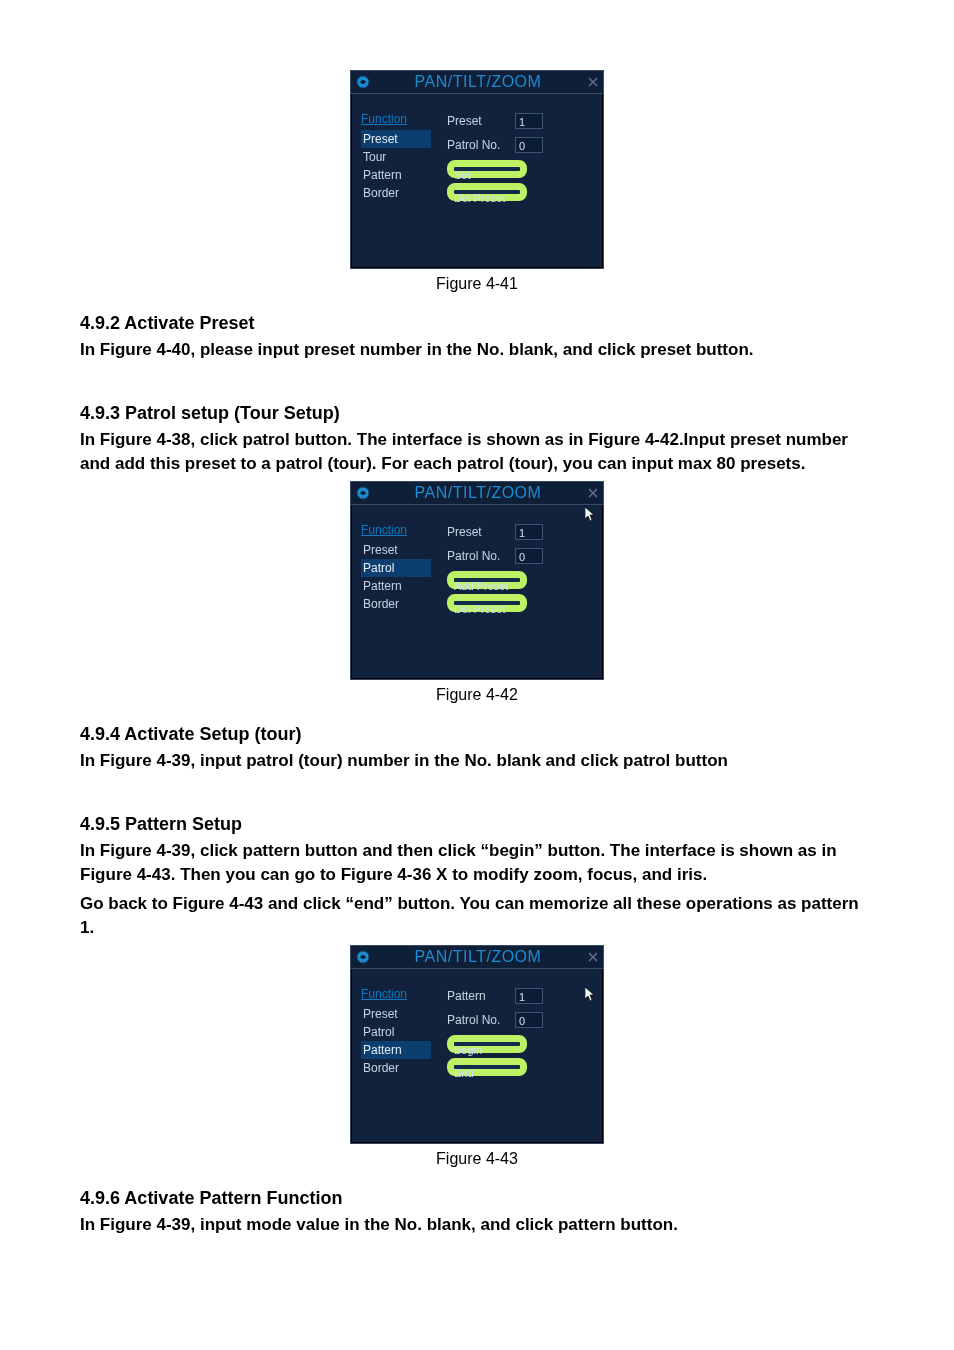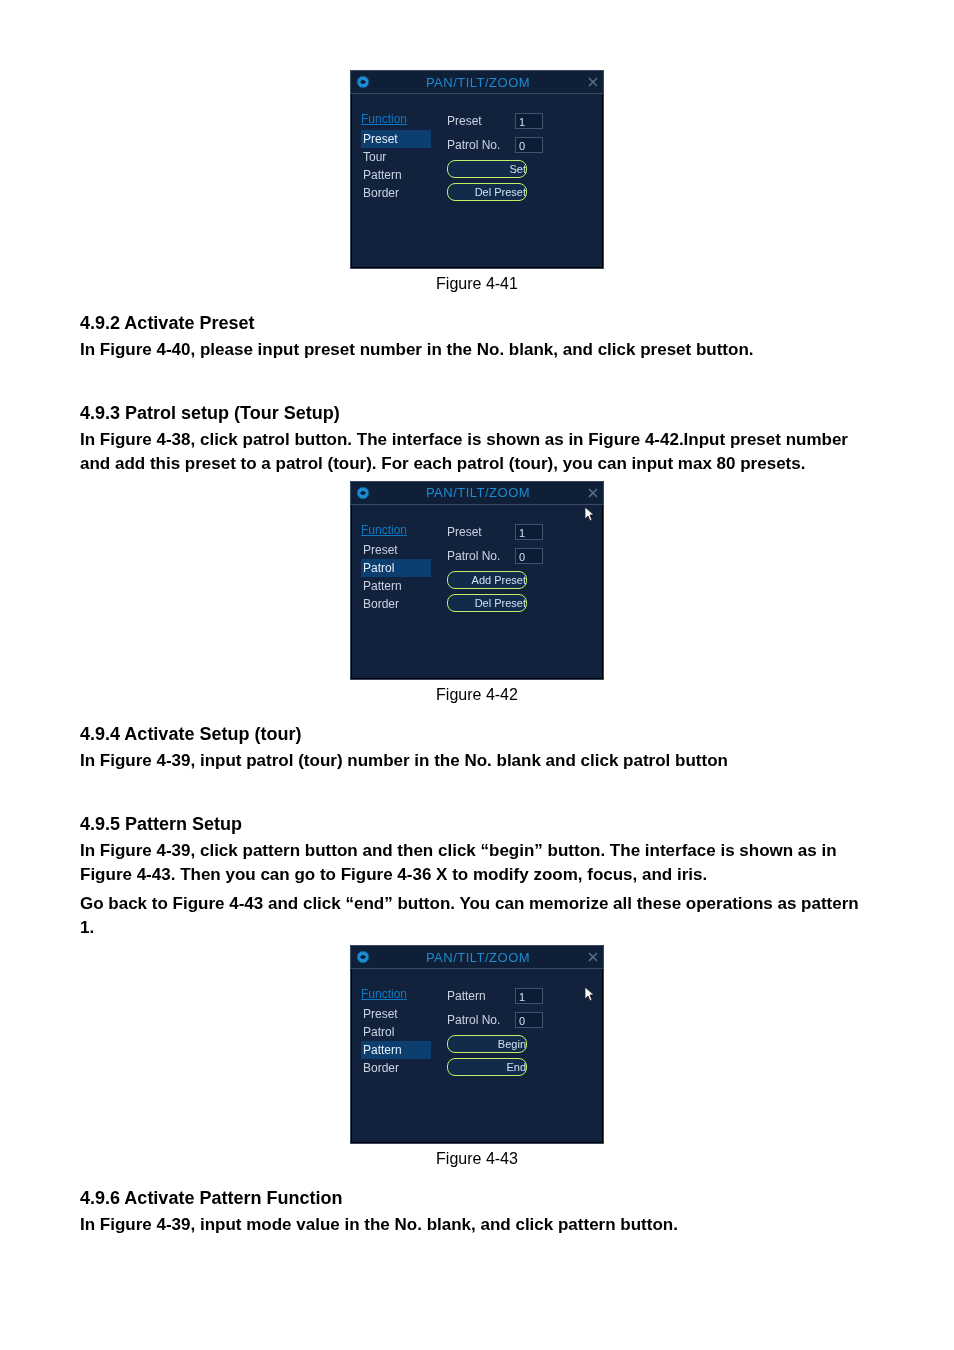--- a/index.html
+++ b/index.html
@@ -37,21 +37,21 @@
   }
   .dialog-icon {
     width: 20px; height: 20px;
     display: flex; align-items: center; justify-content: center;
     margin-left: 2px;
   }
   .dialog-title {
     flex: 1;
     text-align: center;
     color: #1e8ad0;
-    font-size: 13px;
+    font-size: 16px;
     letter-spacing: 0.5px;
   }
   .dialog-close {
     width: 20px; height: 20px;
     display: flex; align-items: center; justify-content: center;
     color: #5c6f8c;
     font-size: 12px;
   }
 
   .dialog-body {
@@ -101,24 +101,24 @@
     color: #cfe0f2;
     font-size: 11px;
     height: 16px;
     line-height: 16px;
     padding: 0 3px;
     width: 28px;
     box-sizing: border-box;
   }
   .ptz-button {
     background: #122b4b;
-    border: 1px solid #bef264;
+    border: 7px solid #bef264;
     color: #d0e0f2;
     font-size: 11px;
-    text-align: right;
+    text-align: left;
     height: 18px;
     line-height: 16px;
     width: 80px;
     border-radius: 8px;
     margin-bottom: 5px;
     box-sizing: border-box;
     cursor: pointer;
   }
   .buttons-wrap {
     margin-top: 4px;

